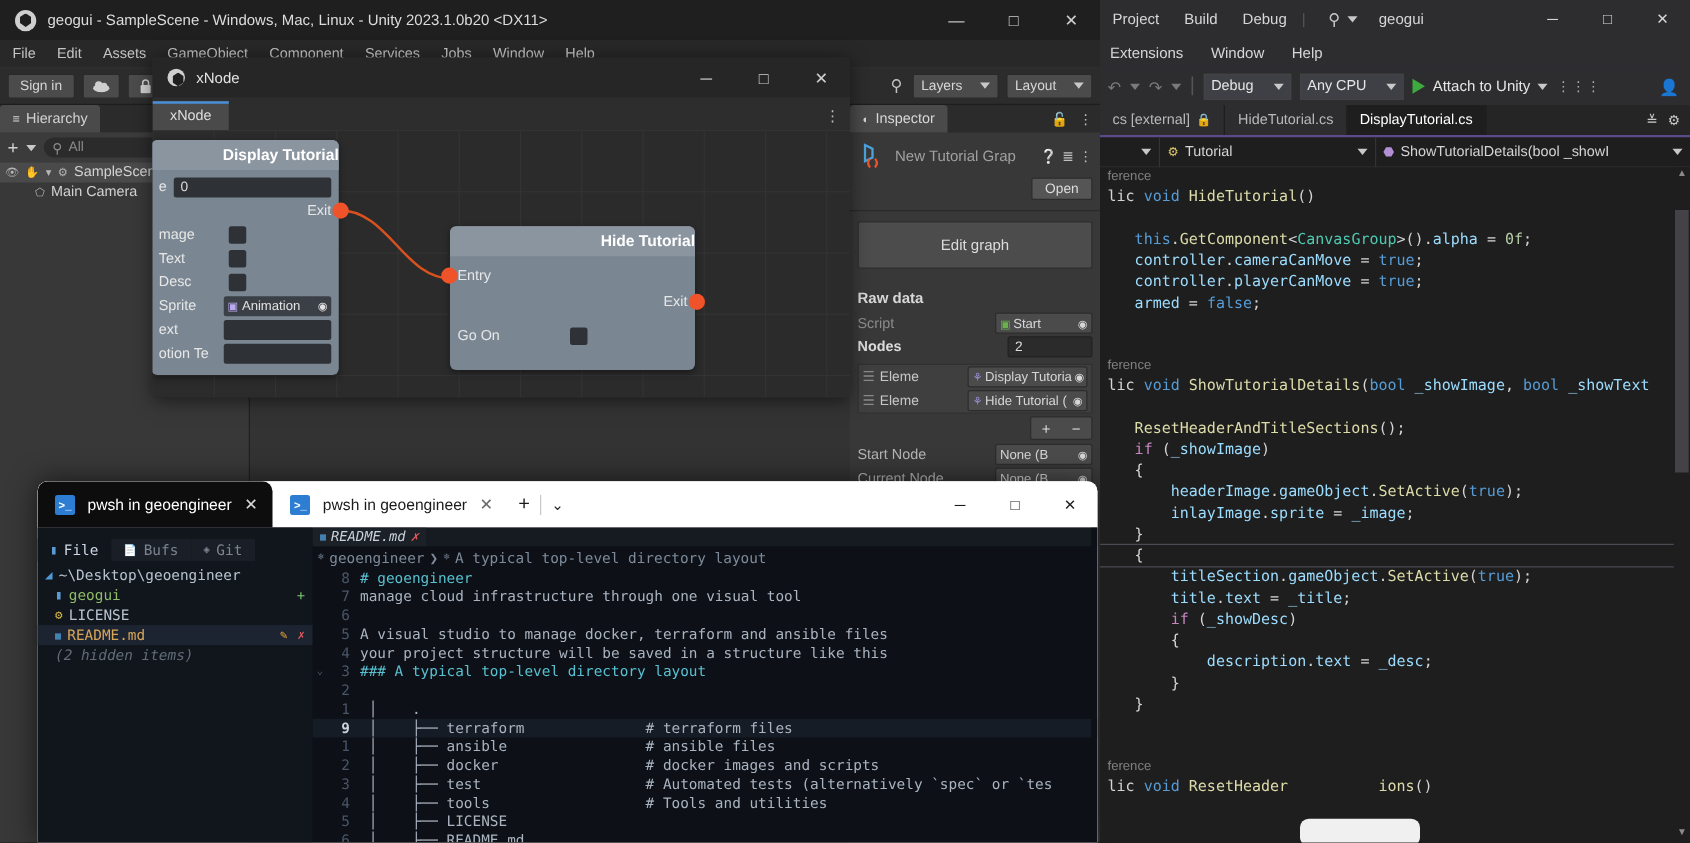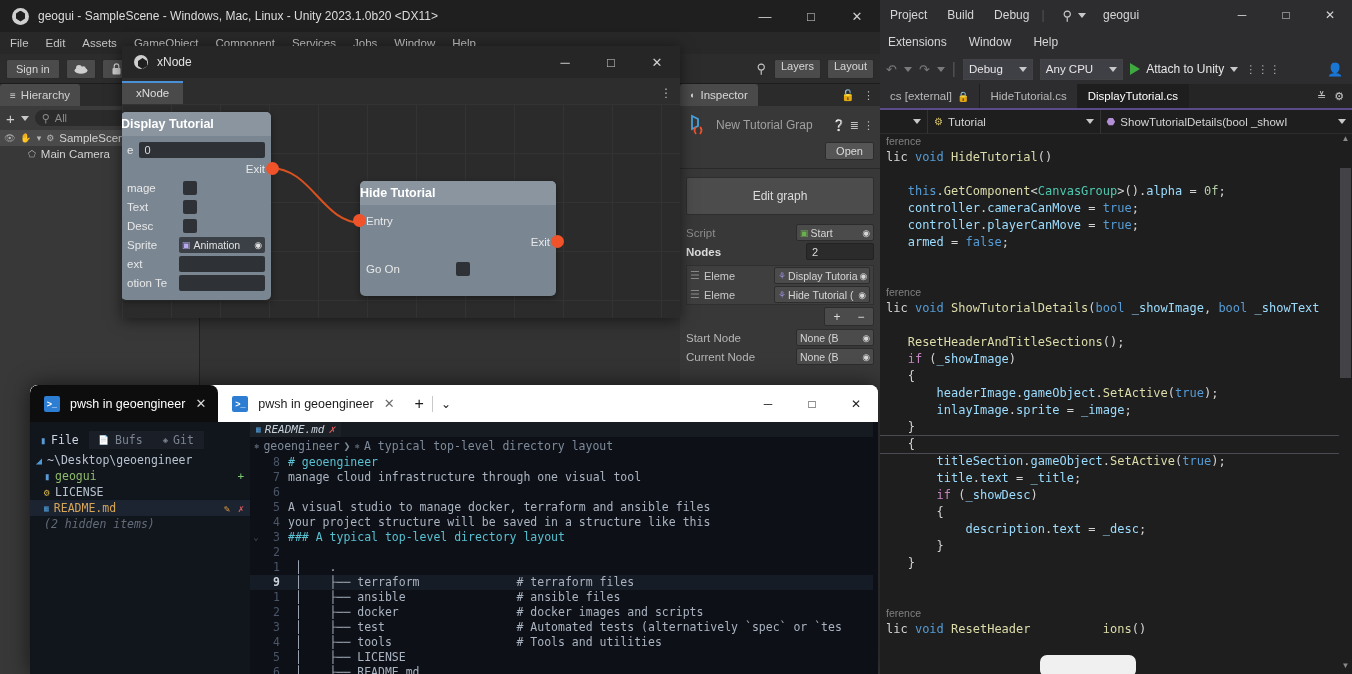--- a/index.html
+++ b/index.html
@@ -48,21 +48,21 @@
     color: #d6d6d6; font-size: 11px; padding: 3px 9px; height: 20px;
     display: flex; align-items: center;
   }
   .u-icon-btn {
     background: #4b4b4b; border: 1px solid #2a2a2a; border-radius: 2px;
     width: 30px; height: 20px; display: flex; align-items: center; justify-content: center;
   }
   .dd {
     background: #4b4b4b; border: 1px solid #2a2a2a; border-radius: 2px;
     color: #d6d6d6; font-size: 11px; height: 20px; display: flex;
-    align-items: center; padding: 0 6px; gap: 14px; flex-direction: column;
+    align-items: center; padding: 0 6px; gap: 14px;
   }
   .caret { width:0;height:0;border-left:4px solid transparent;border-right:4px solid transparent;border-top:5px solid #c8c8c8; }
 
   .unity-body { position: absolute; left:0; top:84px; right:0; bottom:0; display:flex; }
   .hier-panel { width: 200px; background: #383838; border-right: 1px solid #212121; }
   .panel-tabbar { height: 22px; background:#2b2b2b; display:flex; align-items:center; }
   .panel-tab {
     background:#4a4a4a; height:22px; display:flex; align-items:center; gap:5px;
     padding: 0 10px; font-size: 11.5px; color:#d2d2d2;
     border-top-left-radius:3px; border-top-right-radius:3px;
@@ -133,21 +133,21 @@
     position:absolute; left:0; top:58px; right:0; bottom:0;
     background:#2b2b2b;
     background-image:
       linear-gradient(to right, #333 1px, transparent 1px),
       linear-gradient(to bottom, #333 1px, transparent 1px);
     background-size: 49px 49px;
   }
   .node { position:absolute; background:#7a8793; border-radius:5px; box-shadow:0 2px 6px rgba(0,0,0,.4); }
   .node-head {
     background:#8a959f; color:#fff; font-size:12.5px; font-weight:bold;
-    text-align:left; padding:5px 0 5px 0; border-top-left-radius:5px; border-top-right-radius:5px;
+    text-align:right; padding:5px 0 5px 0; border-top-left-radius:5px; border-top-right-radius:5px;
   }
   .node-body { padding:4px 6px 8px 6px; }
   .nrow { display:flex; align-items:center; height:19px; gap:6px; font-size:11.5px; color:#e7e7e7; }
   .nrow .lbl { white-space:nowrap; }
   .nfield { background:#2e3236; border-radius:2px; height:16px; flex:1; color:#dcdcdc; font-size:11px; padding:0 5px; display:flex; align-items:center; }
   .nbox { width:14px;height:14px;background:#2e3236;border-radius:2px;}
   .nobj { background:#3b4046;border-radius:2px;height:16px;flex:1;display:flex;align-items:center;gap:3px;padding:0 3px;font-size:10.5px;color:#e0e0e0;}
   .port { width:13px;height:13px;border-radius:50%;background:#f0522a;position:absolute; }
 
   
@@ -343,20 +343,21 @@
         <div class="insp-title">New Tutorial Grap</div>
         <span style="font-size:11px;color:#c0c0c0">❔</span>
         <span style="font-size:11px;color:#c0c0c0">≣</span>
         <span style="font-size:11px;color:#c0c0c0">⋮</span>
       </div>
       <div class="open-row">
         <div class="sm-btn">Open</div>
       </div>
       <div class="sep"></div>
       <div class="big-btn">Edit graph</div>
+      <div class="sec-title">Raw data</div>
       <div class="prop-row">
         <span class="prop-label dim">Script</span>
         <div class="obj-field">
           <span style="color:#6ab04c;font-size:9px">▣</span>
           <span>Start</span>
           <span style="margin-left:auto;font-size:9px">◉</span>
         </div>
       </div>
       <div class="prop-row">
         <span class="prop-label bold">Nodes</span>

